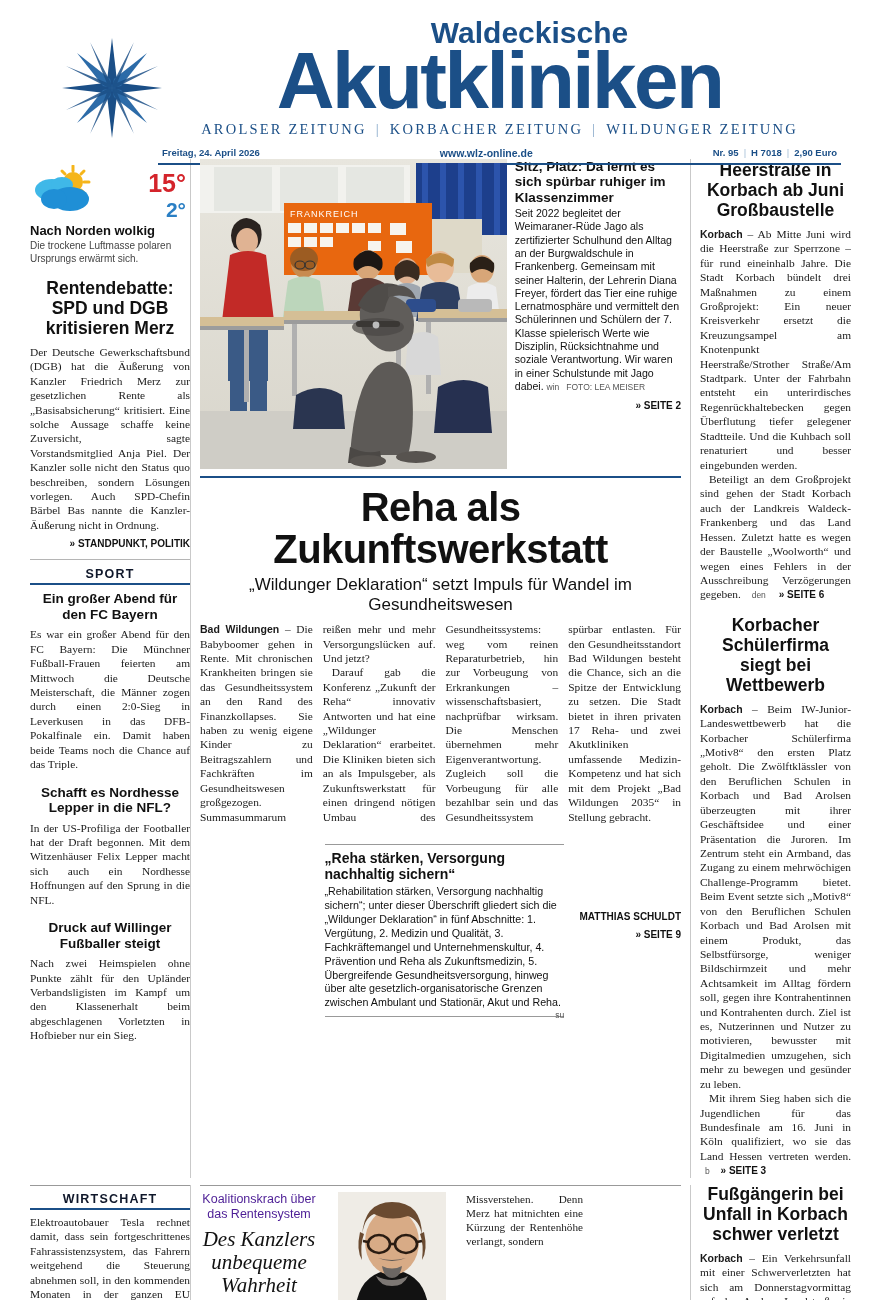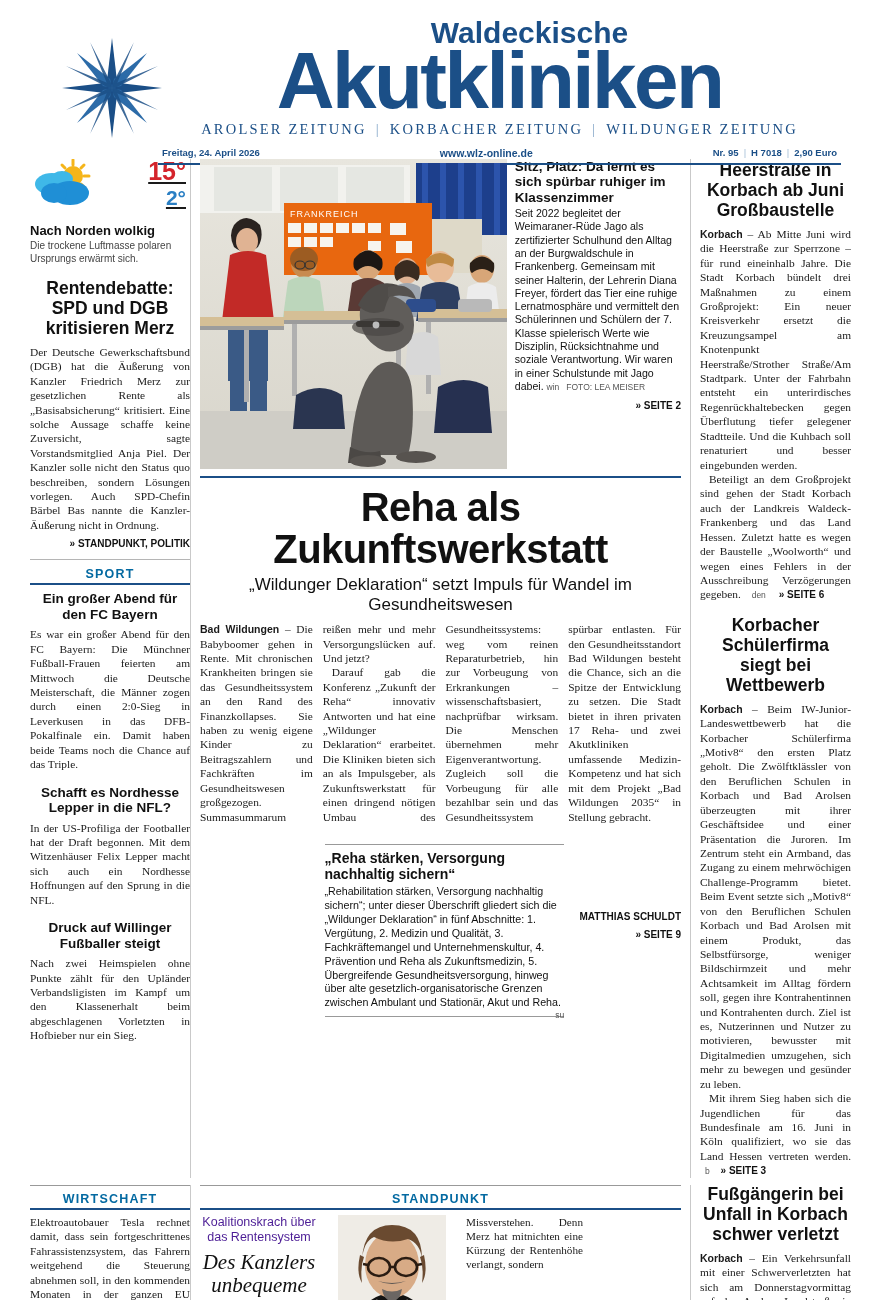--- a/index.html
+++ b/index.html
@@ -51,21 +51,21 @@
   
   .grid {
     display: flex; gap: 0; margin-top: 9px;
   }
   .col-left   { width: 160px; flex: none; }
   .col-mid    { width: 500px; flex: none; padding: 0 9px; }
   .col-right  { width: 161px; flex: none; }
   .vrule-l { border-left: 1px solid #c9c9c9; }
 
   
-  .weather { display: flex; align-items: flex-start; gap: 13px; height: 62px; text-decoration: underline;}
+  .weather { display: flex; align-items: flex-end; gap: 13px; height: 62px;}
   .wicon { width: 72px; height: 56px; position: relative; flex: none;}
   .wtemps { margin-left: auto; text-align: right; padding-right: 4px;}
   .t-hi { font-family: "Liberation Sans", sans-serif; font-weight: bold; font-size: 25px; color: #d4242b; line-height: 1;}
   .t-lo { font-family: "Liberation Sans", sans-serif; font-weight: bold; font-size: 21px; color: #2a7fc4; line-height: 1.1; margin-top: 2px;}
   .w-head { font-family: "Liberation Sans", sans-serif; font-weight: bold; font-size: 13px; color: #111; margin-top: 2px;}
   .w-sub { font-family: "Liberation Sans", sans-serif; font-size: 10px; color: #444; line-height: 1.25; margin-top: 2px;}
 
   
   h2.hl-s {
     font-family: "Liberation Sans", sans-serif;
@@ -88,21 +88,21 @@
   .jump {
     font-family: "Liberation Sans", sans-serif; font-weight: bold;
     font-size: 10px; color: #111; white-space: nowrap;
   }
   .endline { text-align: right; margin-top: 1px; }
 
   
   .sec-head {
     font-family: "Liberation Sans", sans-serif; font-weight: bold;
     font-size: 12.5px; letter-spacing: 1.2px; text-align: center;
-    color: #0369a1; padding-bottom: 2px;
+    color: #0f172a; padding-bottom: 2px;
   }
   .sec-rule-bot { border-bottom: 2.5px solid #1b4f87; margin-bottom: 5px; }
 
   
   .photo-box { position: relative; width: 310px; height: 310px; overflow: hidden; background:#cfd4d8;}
   .cap-col { width: 176px; padding-left: 8px; }
   .cap-head {
     font-family: "Liberation Sans", sans-serif; font-weight: bold;
     font-size: 13.5px; line-height: 1.14; margin: 0 0 2px; color: #111;
   }
@@ -430,21 +430,20 @@
 
     <div style="width:160px; flex:none;">
       <div class="hr-gray" style="margin-top:0"></div>
       <div class="sec-head sec-rule-bot">WIRTSCHAFT</div>
       <p class="body">Elektroautobauer Tesla rechnet damit, dass sein fortgeschrittenes Fahrassistenzsystem, das Fahrern weitgehend die Steuerung abnehmen soll, in den kommenden Monaten in der ganzen EU zugelassen wird. Man sei nach der Genehmigung in den Niederlanden gut für eine EU-weite Zulassung im laufenden Quartal aufgestellt.</p>
 
     </div>
 
     <div style="width:500px; flex:none; padding:0 9px;" class="vrule-l">
       <div class="hr-gray" style="margin-top:0"></div>
-      <div class="sec-head sec-rule-bot">STANDPUNKT</div>
 
       <div style="display:flex; gap:10px;">
         <div style="width:118px">
           <div class="sp-kicker">Koalitionskrach über das Rentensystem</div>
           <div class="sp-title">Des Kanzlers unbequeme Wahrheit</div>
 
         </div>
         <div style="width:128px; display:flex; justify-content:center;">
           <div class="portrait">
             <svg width="108" height="112" viewBox="0 0 108 112">

